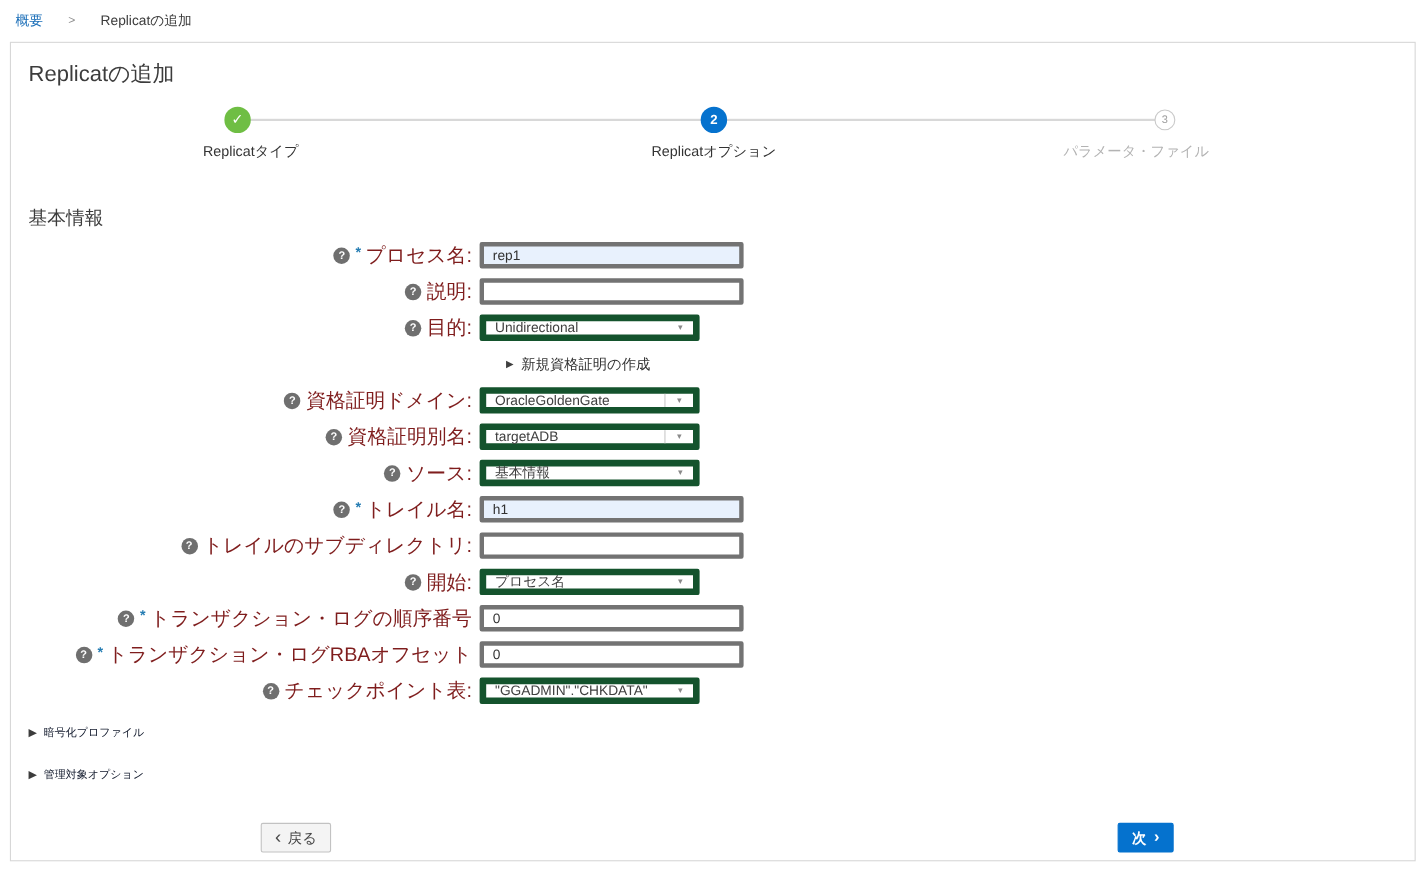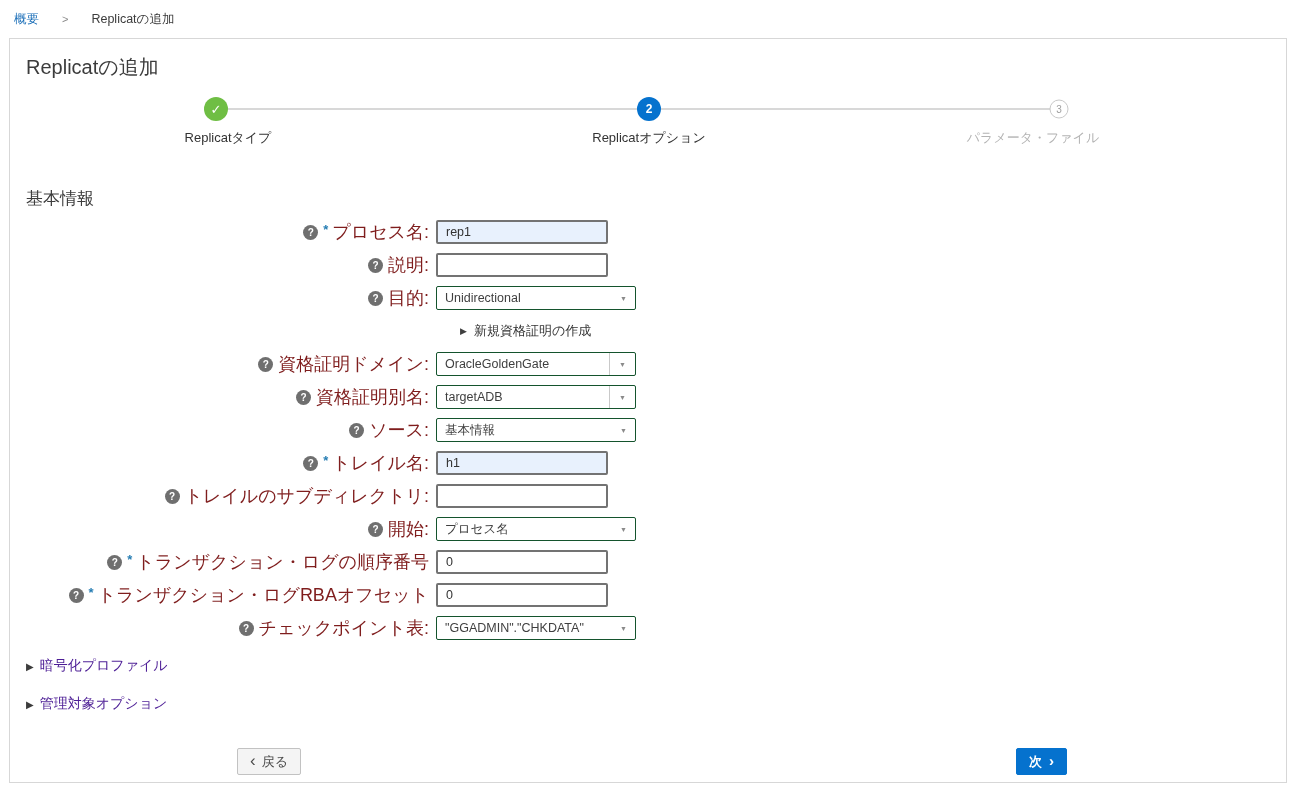--- a/index.html
+++ b/index.html
@@ -33,38 +33,38 @@
   
   .section-title { margin:12px 0 10px 16px; font-size:17px; font-weight:400; color:#3c3c3c; }
 
   
   .form-row { display:flex; align-items:center; height:24px; margin-bottom:9px; }
   .row-label { width:426px; display:flex; align-items:center; justify-content:flex-end; padding-right:7px; }
   .help-icon { width:15px; height:15px; border-radius:50%; background:#6f6f6f; color:#fff; font-size:10px;
                font-weight:bold; display:inline-flex; align-items:center; justify-content:center; flex:0 0 15px; margin-right:5px; }
   .req-star { color:#267db3; font-size:13px; font-weight:bold; margin-right:4px; position:relative; top:-3px; }
   .label-text { font-size:18px; color:#7f1d1d; white-space:nowrap; }
-  .txt-input { width:172px; height:24px; border:2px solid #737373; border-radius:2px; padding:0 8px;
+  .txt-input { width:240px; height:24px; border:4px solid #737373; border-radius:2px; padding:0 8px;
                font-size:12.5px; color:#333; font-family:inherit; background:#fff; outline:none; }
   .txt-input.hl { background:#e8f1fd; }
-  .sel-box { width:200px; height:24px; border:1px solid #14532d; border-radius:2px; background:#fff;
+  .sel-box { width:200px; height:24px; border:6px solid #14532d; border-radius:2px; background:#fff;
              display:flex; align-items:center; cursor:pointer; }
   .sel-value { flex:1; font-size:12.5px; color:#3f3f3f; padding:0 8px; white-space:nowrap; overflow:hidden; }
   .sel-arrow { color:#8a8a8a; font-size:7px; padding-right:8px; flex:0 0 auto; }
   .combo-btn { width:26px; height:100%; border-left:1px solid #c9c9c9; display:flex; align-items:center; justify-content:center; }
   .combo-btn .sel-arrow { padding:0; }
 
   .link-row { height:24px; margin-bottom:9px; display:flex; align-items:center; padding-left:450px; cursor:pointer; }
   .disc-arrow { font-size:9px; color:#3f3f3f; margin-right:7px; }
   .link-text { font-size:13px; color:#333; }
 
   
   .collapse-row { display:flex; align-items:center; margin:14px 0 0 16px; height:24px; cursor:pointer; }
   .collapse-row .disc-arrow { font-size:10px; margin-right:6px; color:#3c3c3c; }
-  .collapse-label { font-size:14px; color:#4c1d95; }
+  .collapse-label { font-size:10px; color:#0f172a; }
 
   
   .footer { display:flex; justify-content:space-between; align-items:center; margin-top:32px; padding:0 219px 0 227px; }
   .btn { height:27px; display:inline-flex; align-items:center; justify-content:center; border-radius:2px;
          font-size:13px; cursor:pointer; padding:0 12px; font-family:inherit; }
   .btn-back { background:#f4f4f4; border:1px solid #c2c2c2; color:#4a4a4a; gap:6px; }
   .btn-back .chev { font-size:17px; line-height:1; color:#4a4a4a; position:relative; top:-1px; }
   .btn-next { background:#0572ce; border:1px solid #0572ce; color:#fff; gap:7px; font-weight:bold; }
   .btn-next .chev { font-size:15px; line-height:1; font-weight:bold; position:relative; top:-1px; }
 </style>

